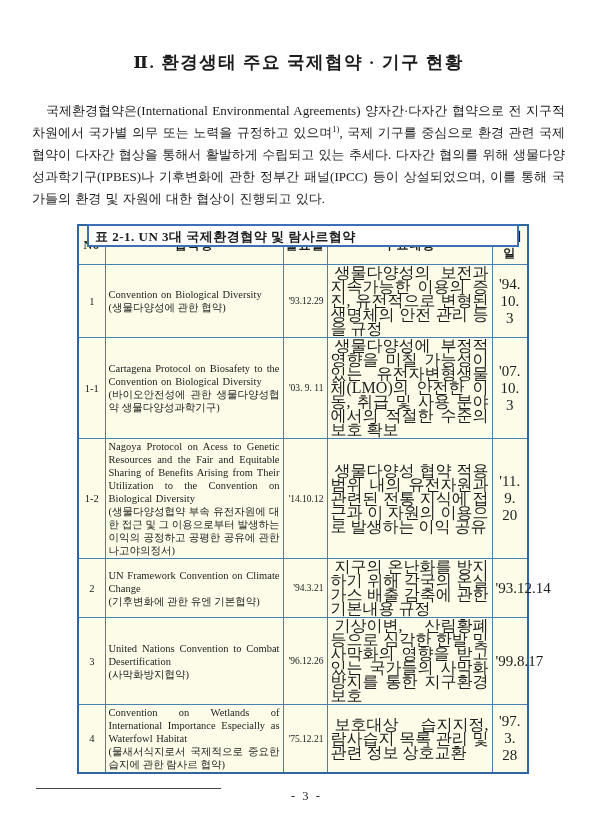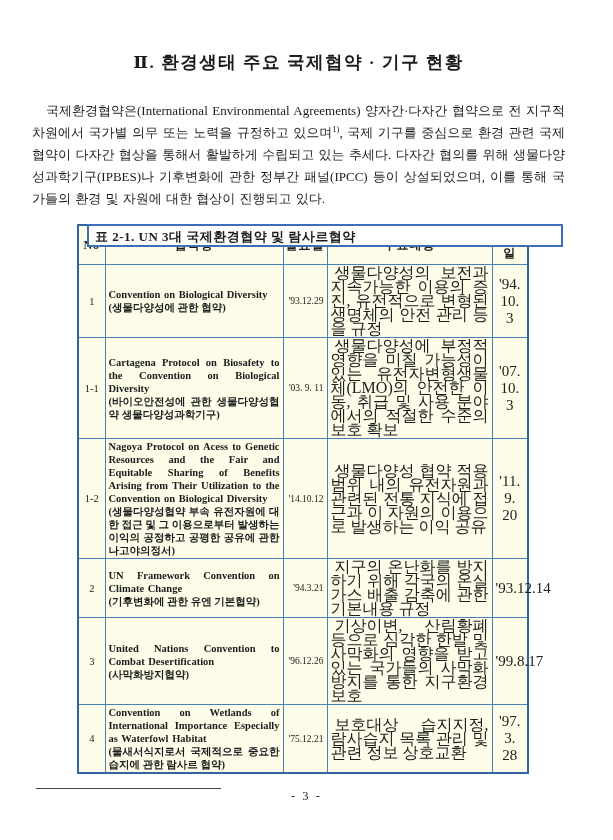--- a/index.html
+++ b/index.html
@@ -39,21 +39,21 @@
 
   
   .table-wrap {
     position: relative;
     margin: 14px 0 0 45px;
     width: 450px;
   }
   .table-caption {
     position: absolute;
     top: 0; left: 10px;
-    width: 476px; height: 23px;
+    width: 432px; height: 23px;
     background: #ffffff;
     border: 2px solid #3c6fb5;
     font-size: 13px;
     font-weight: bold;
     line-height: 19px;
     padding: 1px 0 0 6px;
     letter-spacing: 0.5px;
     z-index: 2;
   }
   table.env-table {
@@ -70,21 +70,21 @@
   }
   table.env-table { border: 2px solid #2f66a0; }
   table.env-table th {
     font-size: 12px;
     font-weight: bold;
     text-align: center;
     padding: 2px 0;
     letter-spacing: 1px;
   }
   td.c-no   { text-align: center; font-size: 10.5px; }
-  td.c-name { font-size: 10.5px; line-height: 13px; text-align: justify; padding: 2px 4px; font-weight: bold; }
+  td.c-name { font-size: 10.5px; line-height: 13px; text-align: justify; padding: 2px 4px; }
   td.c-name .nm-en { word-spacing: 1px; }
   td.c-date { text-align: right; font-size: 9.5px; padding: 1px 1px; }
   td.c-content { font-size: 16px; line-height: 14px; text-align: justify; padding: 2px 4px; text-indent: 4px; }
   td.c-join { text-align: center; font-size: 15px; padding: 1px 1px; }
 
   
   .footnotes { margin: 14px 0 0 4px; }
   .fn-rule { width: 185px; border: 0; border-top: 1px solid #444; margin: 0 0 5px 0; }
 
   .page-number {

